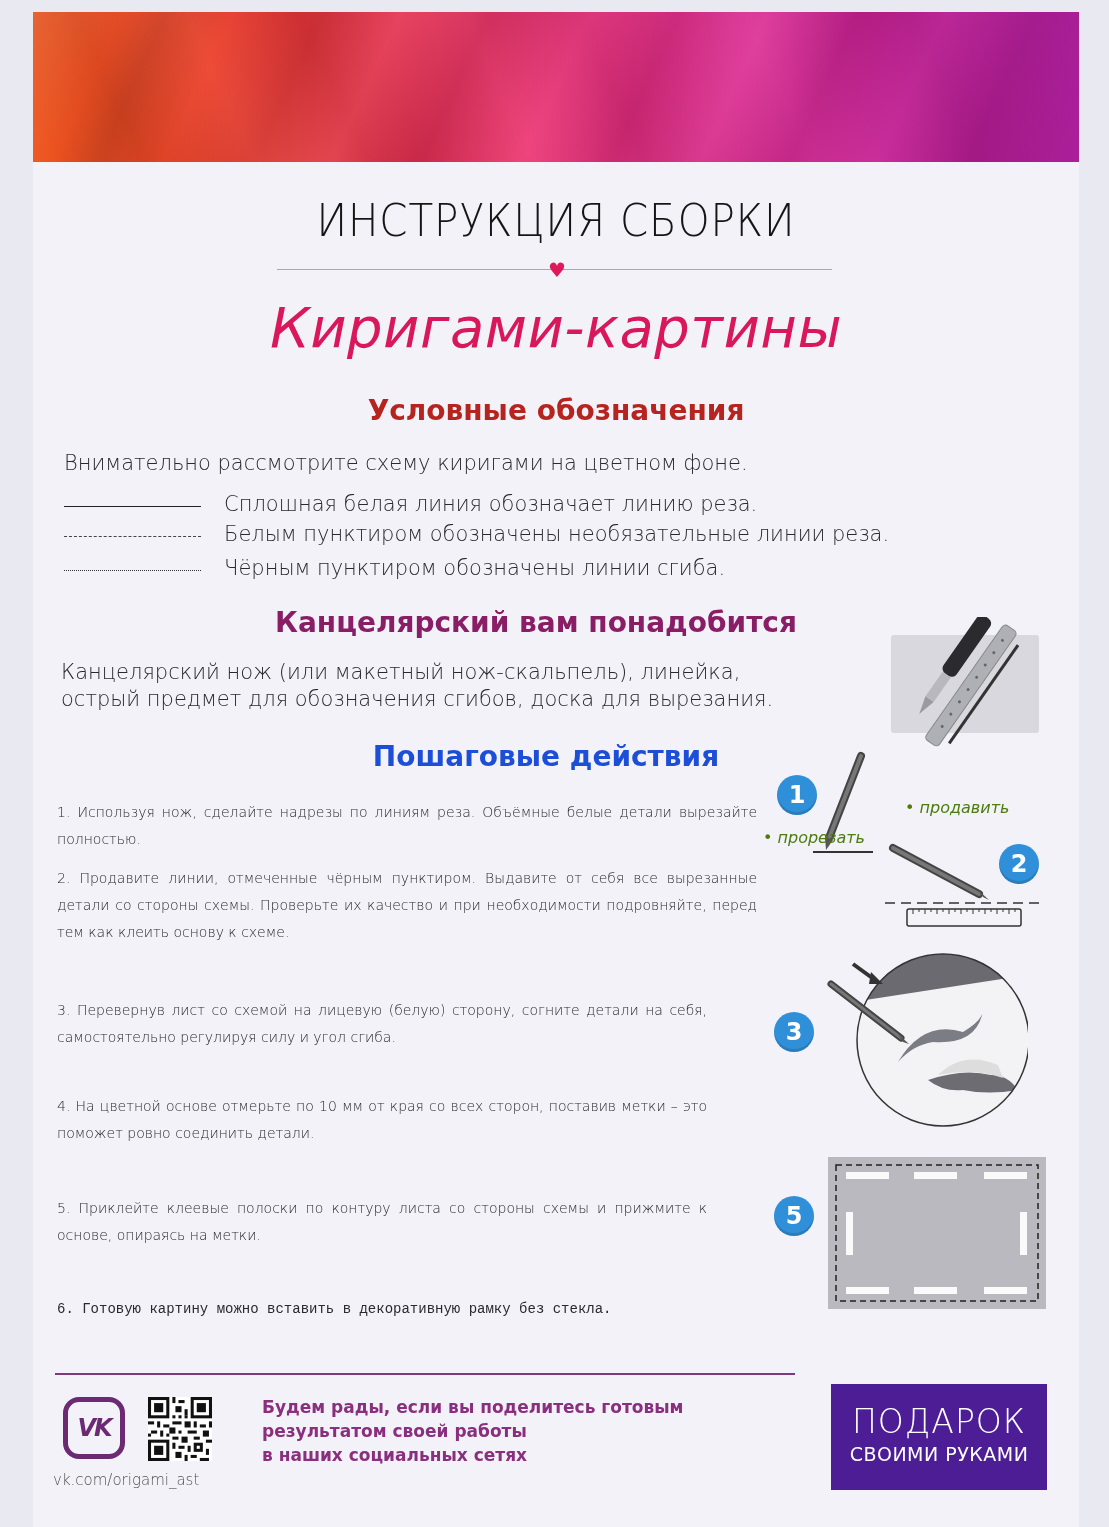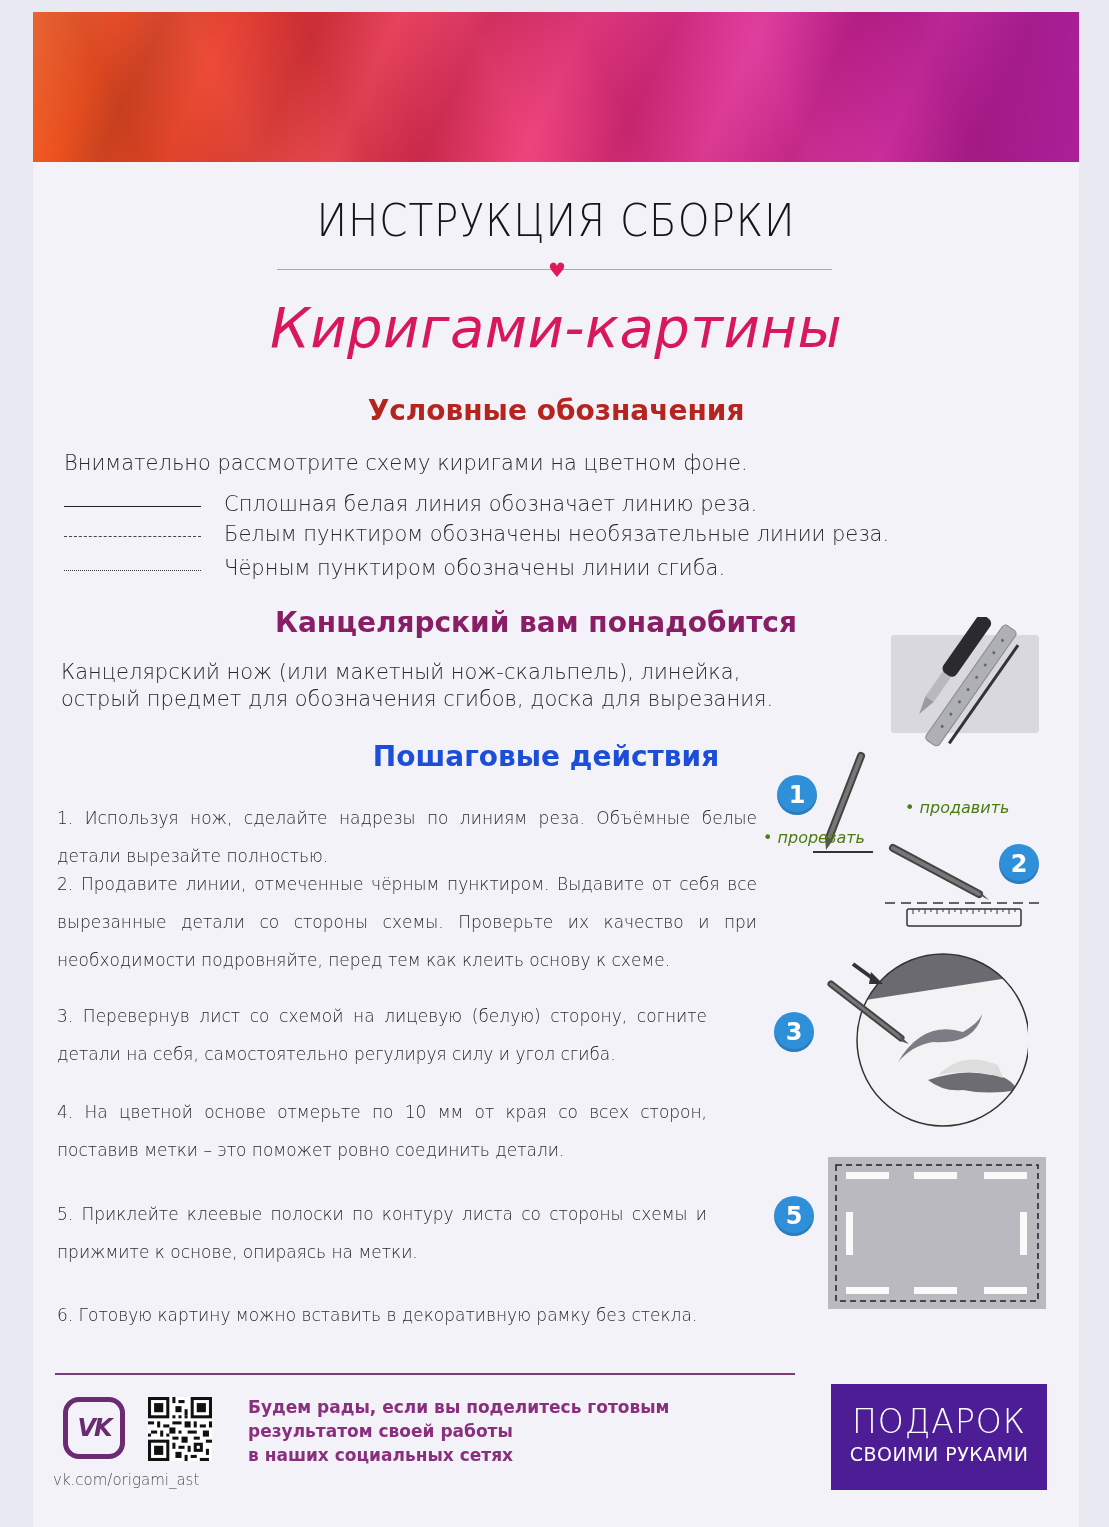--- a/index.html
+++ b/index.html
@@ -55,45 +55,45 @@
   .legend-row .sample { position:absolute; left:0; top:14px; width:137px; }
   .legend-row .txt { position:absolute; left:160px; top:0; font-size:21px; font-weight:300; }
   .solid { border-top:1.5px solid #222; }
   .dashed { border-top:1.5px dashed #444; }
   .dotted { border-top:1.5px dotted #333; }
   .extra-text { left:28px; top:647px; width:830px; }
   .tools-img {
     position:absolute; left:858px; top:623px; width:148px; height:98px;
     background:#d8d8de; border-radius:3px; overflow:visible;
   }
-  .step { position:absolute; left:24px; width:700px; font-size:17px; line-height:38px; font-weight:300; text-align:justify; }
+  .step { position:absolute; left:24px; width:700px; font-size:14px; line-height:27px; font-weight:300; text-align:justify; }
   .s1 { top:787px; }
   .s2 { top:853px; }
   .s3 { top:985px; width:650px; }
   .s4 { top:1081px; width:650px; }
   .s5 { top:1183px; width:650px; }
-  .s6 { top:1284px; width:650px; }
+  .s6 { top:1284px; width:650px;font-family:Liberation Mono, monospace; }
   .badge {
     position:absolute; width:40px; height:40px; border-radius:50%;
     background:#2f8fd8; color:#fff; font-weight:bold; font-size:24px;
     text-align:center; line-height:40px; font-family:"DejaVu Sans", sans-serif;
     box-shadow:inset 0 -3px 0 rgba(0,0,0,0.12);
   }
   .lbl { position:absolute; font-size:16px; font-weight:300; color:#4d7c0f;font-style:italic; }
   .footer-line { position:absolute; left:22px; top:1361px; width:740px; height:2px; background:#7c3a78; }
   .vk {
     position:absolute; left:30px; top:1385px; width:62px; height:62px;
     border:5px solid #6b2a72; border-radius:16px; box-sizing:border-box;
     color:#6b2a72; font-weight:bold; font-size:24px; text-align:center; line-height:52px;
     font-family:"DejaVu Sans", sans-serif; letter-spacing:-2px;font-style:italic;
   }
   .qr { position:absolute; left:115px; top:1385px; width:64px; height:64px; }
   .vk-url { position:absolute; left:20px; top:1459px; font-size:15px; color:#555; font-weight:300; }
   .share-text {
-    position:absolute; left:215px; top:1383px; font-size:17px; line-height:24px;
+    position:absolute; left:229px; top:1383px; font-size:17px; line-height:24px;
     color:#8a2f7e; font-weight:bold;
   }
   .gift {
     position:absolute; left:798px; top:1372px; width:216px; height:106px;
     background:#4c1d95; color:#fff; text-align:center;
   }
   .gift .l1 { font-size:33px; margin-top:18px; letter-spacing:1px; font-weight:300; }
   .gift .l2 { font-size:19px; margin-top:2px; letter-spacing:0.5px; }
 </style>
 </head>

